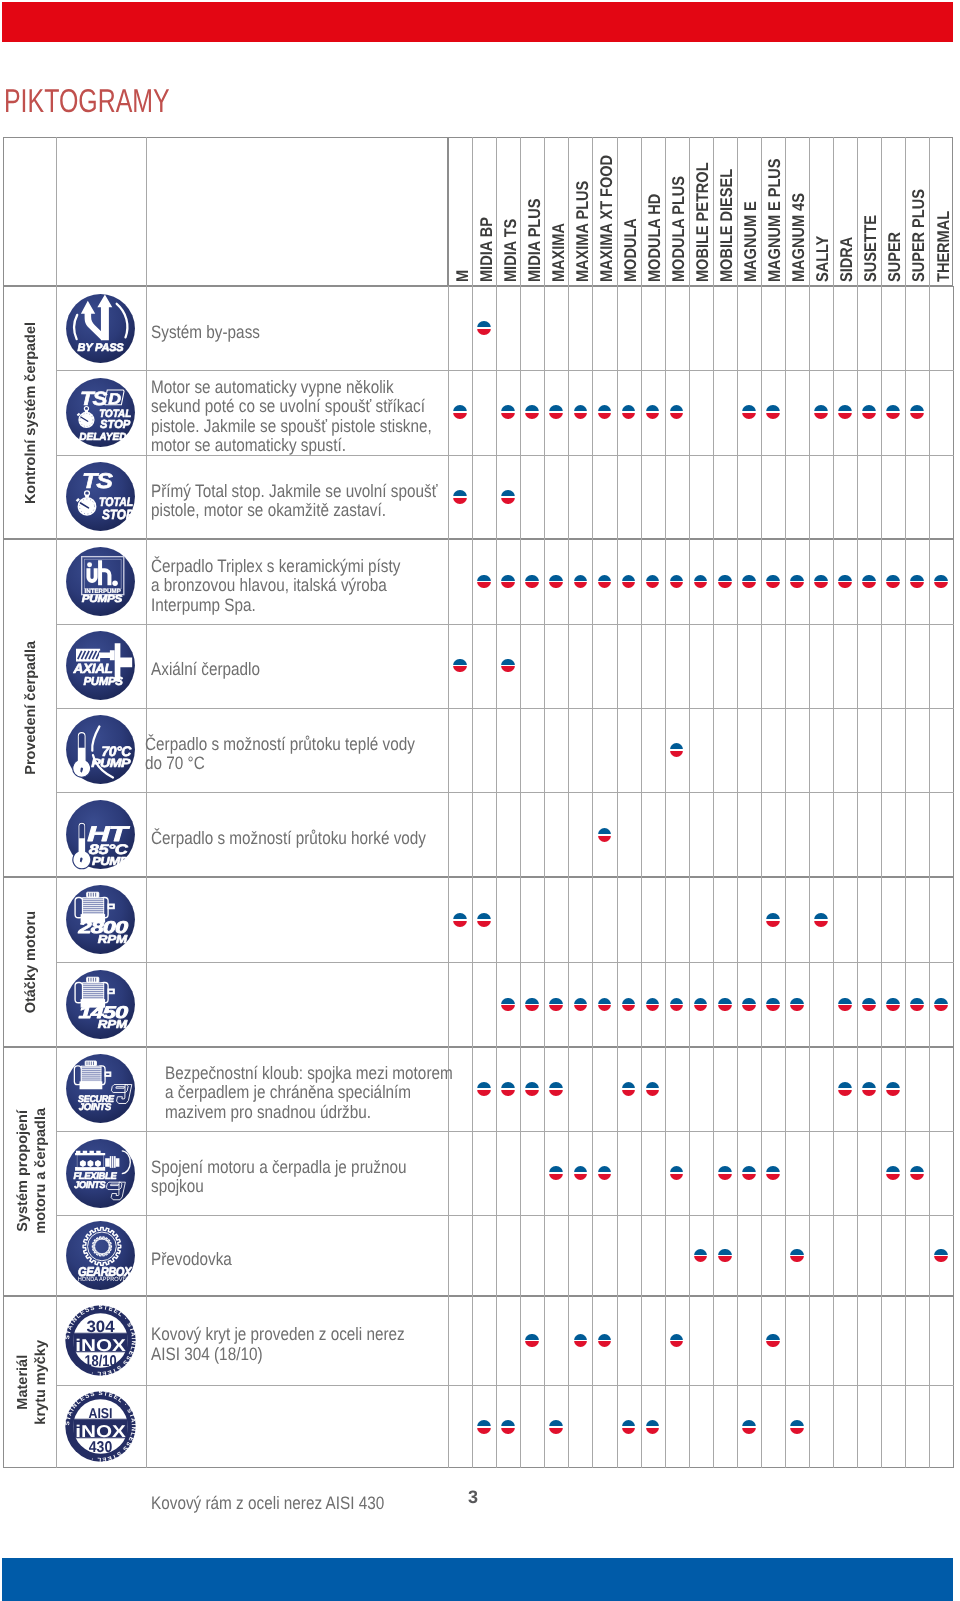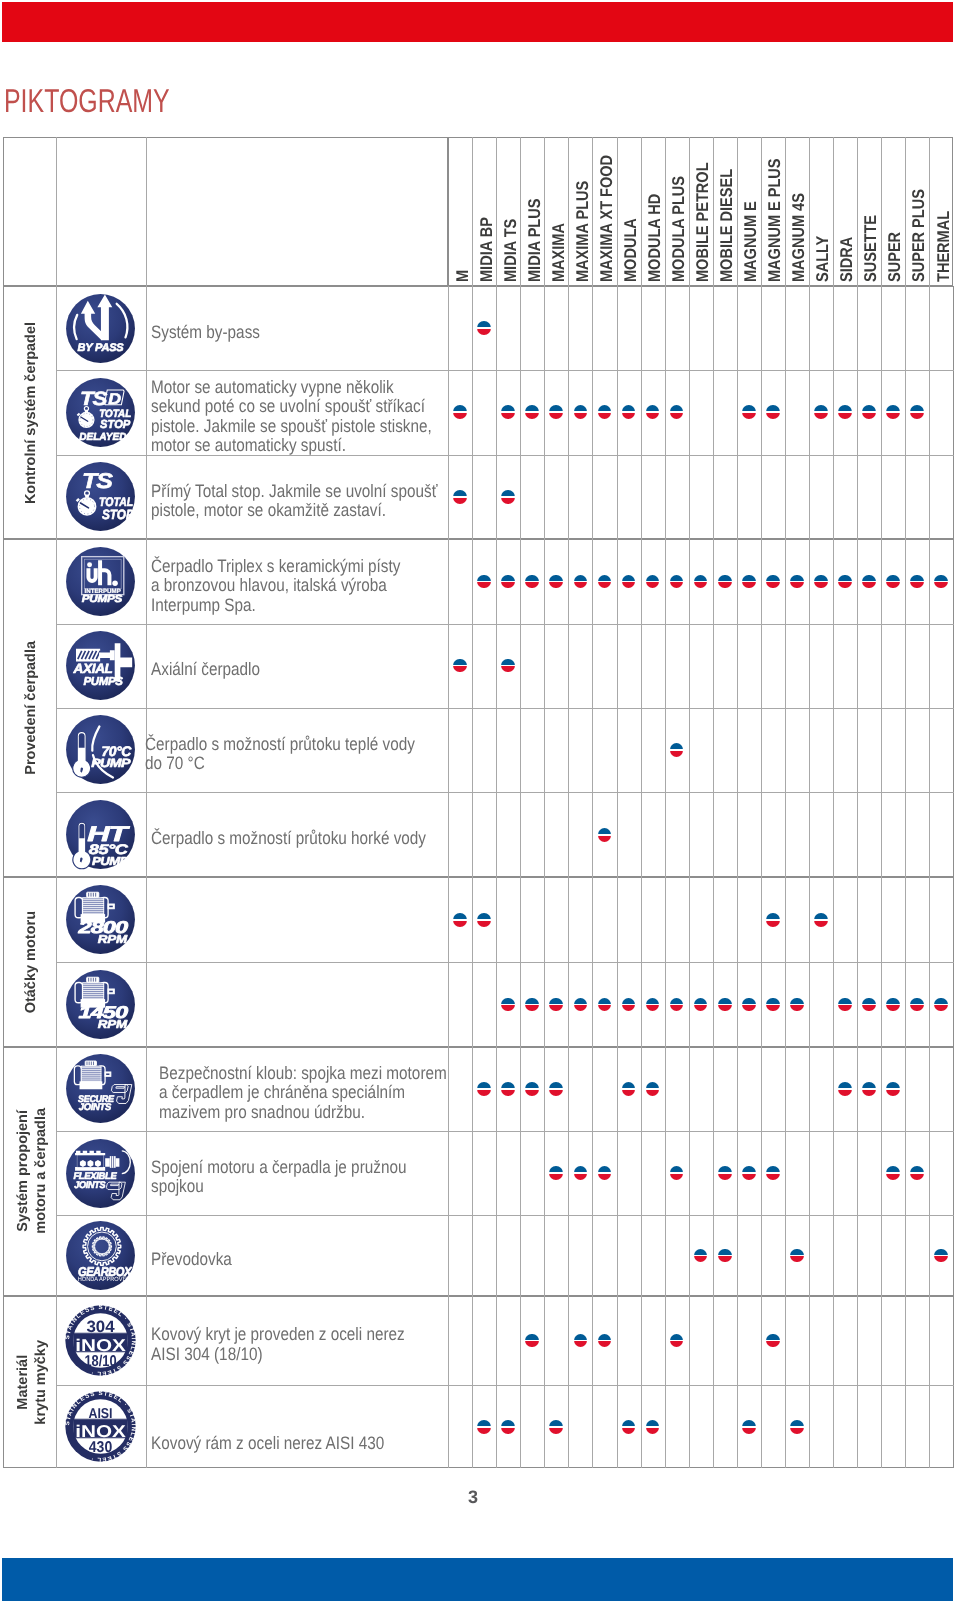--- a/index.html
+++ b/index.html
@@ -632,21 +632,21 @@
           <rect x="22.0" y="42.4" width="34.5" height="12.0" fill="#fff"></rect>
         </g>
         <g transform="translate(64,41) scale(0.86)" fill="none" stroke="#fff" stroke-width="1.5" stroke-linejoin="round">
           <path d="M6 4 h20 l3 3 -1.5 7 -3 3 h-20 l-3 -3 1.5 -7 z M9.5 7.5 h13.5 l-0.6 2.5 h-13.5 z"></path>
           <path d="M24 4 h11 l-5.5 26 -4 5 h-12 l-3.5 -4 1.5 -7 h8 l-0.8 3.5 h4 l0.9 -1.5 z"></path>
         </g>
         <text x="18.3" y="68.7" font-family="Liberation Sans,sans-serif" font-size="13.5" font-weight="bold" font-style="italic" fill="#fff" text-anchor="start" letter-spacing="-0.4" textLength="50.3" lengthAdjust="spacingAndGlyphs" stroke="#fff" stroke-width="0.9" paint-order="stroke" stroke-linejoin="round">SECURE</text>
         <text x="19.4" y="80.0" font-family="Liberation Sans,sans-serif" font-size="13.5" font-weight="bold" font-style="italic" fill="#fff" text-anchor="start" letter-spacing="-0.4" textLength="45.5" lengthAdjust="spacingAndGlyphs" stroke="#fff" stroke-width="0.9" paint-order="stroke" stroke-linejoin="round">JOINTS</text>
       </svg>
     </div>
-    <div class="txt" style="left:154px;top:1046.7px;width:302px;height:84.1px">
+    <div class="txt" style="left:160px;top:1046.7px;width:302px;height:84.1px">
       <div class="tw">
         <span class="tl">Bezpečnostní kloub: spojka mezi motorem</span>
         <span class="tl">a čerpadlem je chráněna speciálním</span>
         <span class="tl">mazivem pro snadnou údržbu.</span>
       </div>
     </div>
     <div class="mark" style="left:477.3px;top:1081.8px"></div>
     <div class="mark" style="left:501.3px;top:1081.8px"></div>
     <div class="mark" style="left:525.4px;top:1081.8px"></div>
     <div class="mark" style="left:549.4px;top:1081.8px"></div>
@@ -789,21 +789,21 @@
         <circle cx="50" cy="50" r="38.5" fill="#fff"></circle>
         <path id="ctinox430" d="M5.8 50 a44.2 44.2 0 1 1 88.4 0 a44.2 44.2 0 1 1 -88.4 0" fill="none"></path>
         <text font-family="Liberation Sans,sans-serif" font-size="8.6" font-weight="bold" fill="#fff" letter-spacing="1.5"><textPath href="#ctinox430" startOffset="0.5%">STAINLESS STEEL · STAINLESS STEEL ·</textPath></text>
         <rect x="11.6" y="40.4" width="76.8" height="24.8" fill="#242D63"></rect>
         <path d="M11.6 40.4 h76.8 v-1.4 h-76.8 z M11.6 65.2 h76.8 v1.4 h-76.8 z" fill="#242D63"></path>
         <text x="50" y="38.7" font-family="Liberation Sans,sans-serif" font-size="20" font-weight="bold" font-style="normal" fill="#242D63" text-anchor="middle" letter-spacing="0" textLength="34" lengthAdjust="spacingAndGlyphs">AISI</text>
         <text x="50" y="64.4" font-family="Liberation Sans,sans-serif" font-size="24" font-weight="bold" font-style="normal" fill="#fff" text-anchor="middle" letter-spacing="0" textLength="71.3" lengthAdjust="spacingAndGlyphs">iNOX</text>
         <text x="50" y="85.5" font-family="Liberation Sans,sans-serif" font-size="22" font-weight="bold" font-style="normal" fill="#242D63" text-anchor="middle" letter-spacing="0" textLength="33" lengthAdjust="spacingAndGlyphs">430</text>
       </svg>
     </div>
-    <div class="txt" style="left:146px;top:1394px;width:302px;height:91px">
+    <div class="txt" style="left:146px;top:1454px;width:302px;height:91px">
       <div class="tw">
         <span class="tl">Kovový rám z oceli nerez AISI 430</span>
       </div>
     </div>
     <div class="mark" style="left:477.3px;top:1419.8px"></div>
     <div class="mark" style="left:501.3px;top:1419.8px"></div>
     <div class="mark" style="left:549.4px;top:1419.8px"></div>
     <div class="mark" style="left:621.6px;top:1419.8px"></div>
     <div class="mark" style="left:645.6px;top:1419.8px"></div>
     <div class="mark" style="left:741.8px;top:1419.8px"></div>

